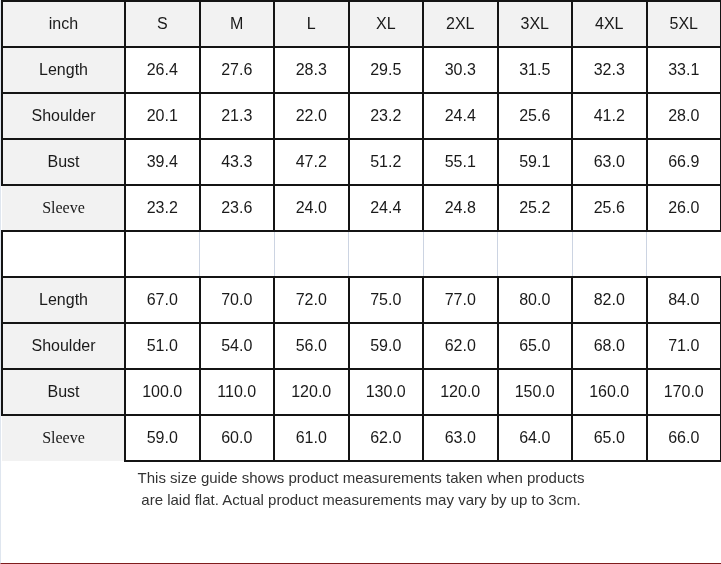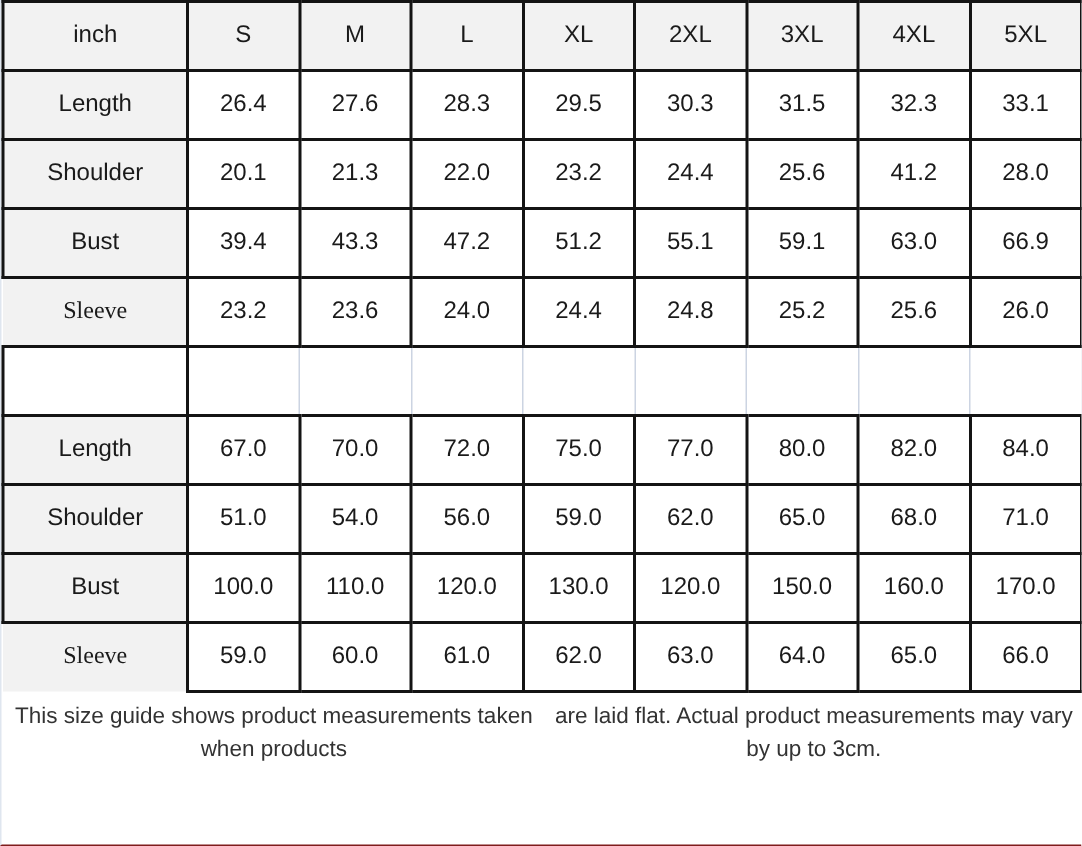--- a/index.html
+++ b/index.html
@@ -27,21 +27,21 @@
     border-top:2px solid #141414;border-bottom:2px solid #141414;
     border-left:1px solid #ccd4e2;border-right:1px solid #ccd4e2;
   }
   tr.spacer td.sp-first{
     border-left:2px solid #141414;border-right:2px solid #141414;
   }
   
   td.no-left{border-left-color:transparent;font-family:Liberation Serif, serif;}
   td.no-bottom{border-bottom-color:transparent;}
   .note{
-    height:54px;display:flex;flex-direction:row;
+    height:54px;display:flex;flex-direction:column;
     justify-content:center;align-items:center;
     font-size:15px;line-height:22px;color:#333333;text-align:center;
   }
 </style>
 </head>
 <body>
 
 <div class="page">
   <table class="size-table">
     <colgroup>

